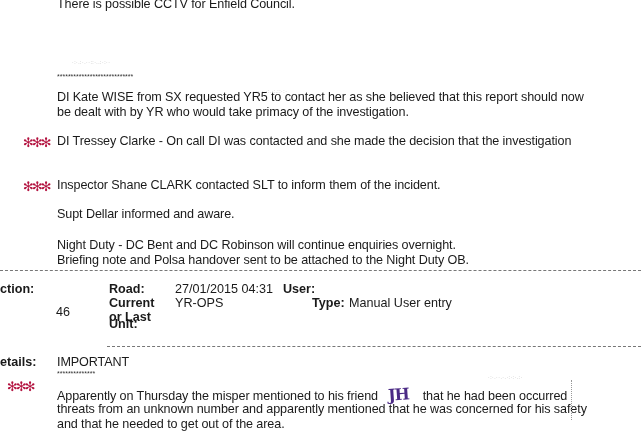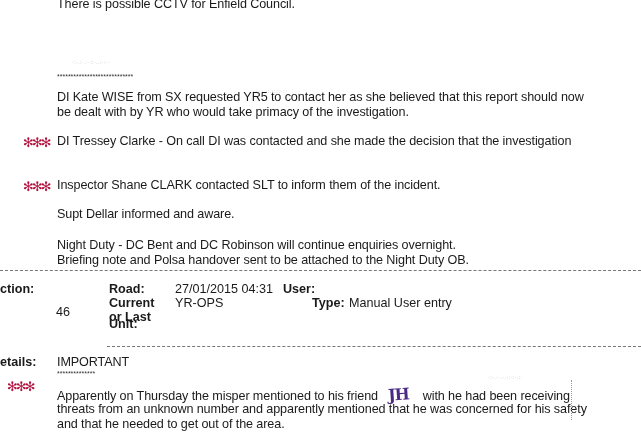--- a/index.html
+++ b/index.html
@@ -127,18 +127,18 @@
 
   <div class="dash-rule" style="left:107px; top:346px; width:534px;"></div>
 
   <div class="label" style="left:0; top:355px;">etails:</div>
   <div class="para" style="top:355px;">IMPORTANT</div>
   <div class="stars" style="top:370px;">**************</div>
   <div class="speckle" style="left:488px; top:370px;">·:·.··.·.·:·:·.:·</div>
 
   <div class="marker" style="left:7px; top:380px;">✻✻✻</div>
 
-  <div class="para" style="top:387px;"><span>Apparently on Thursday the misper mentioned to his friend</span><span class="initials">JH</span><span>with he had  been receiving</span></div>
+  <div class="para" style="top:387px;"><span>Apparently on Thursday the misper mentioned to his friend</span><span class="initials">JH</span><span>that he had  been occurred</span></div>
   <div class="para" style="top:402px;">threats from an unknown number  and apparently mentioned that he was concerned for his safety</div>
   <div class="para" style="top:417px;">and that he needed to get out of the area.</div>
 
   <div class="right-edge"></div>
 </div>
 
 </body></html>

